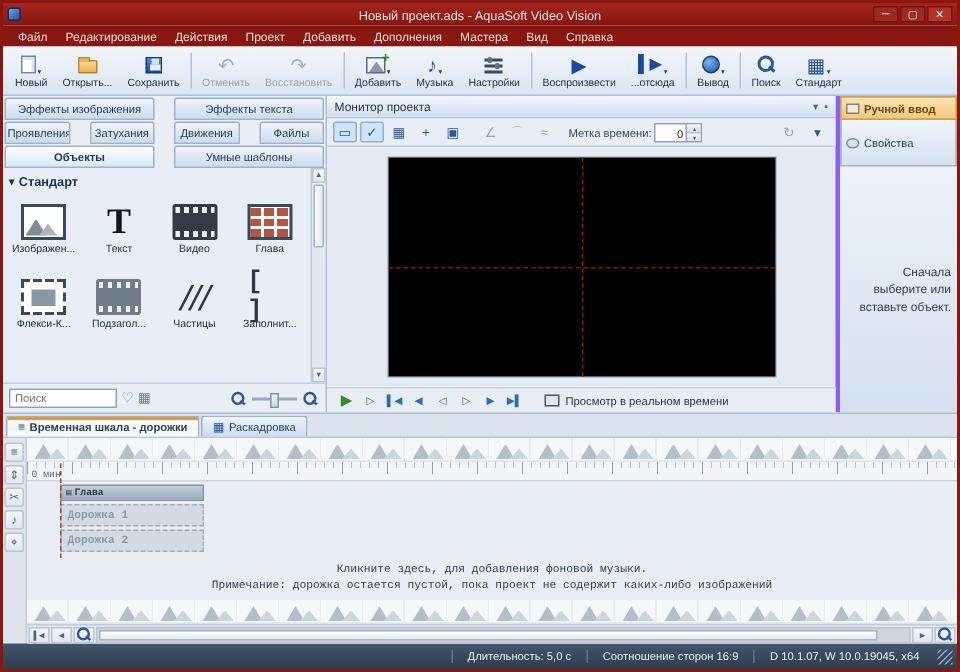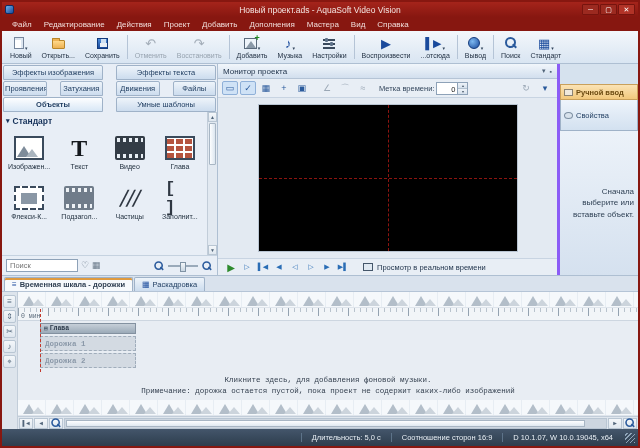--- a/index.html
+++ b/index.html
@@ -116,21 +116,21 @@
   .preview { width:258px; height:146px; background:#000; position:relative; box-shadow:0 0 0 1px #b9c5d2; }
   .preview::before { content:""; position:absolute; left:0; right:0; top:50%; border-top:1px dashed #8c1410; }
   .preview::after { content:""; position:absolute; top:0; bottom:0; left:50%; border-left:1px dashed #8c1410; }
   .mon-playbar { height:17px; flex:0 0 auto; display:flex; align-items:center; gap:2px; padding:0 6px; background:#e8eef5; border-top:1px solid #c8d4e2; }
   .pb { min-width:14px; height:13px; display:flex; align-items:center; justify-content:center; font-size:7px; color:#2a6db5; }
   .pb.play { color:#2e8b2e; font-size:10px; }
   .rt-ico { width:10px; height:8px; border:1px solid #44566a; background:#dfe8f1; margin:0 2px 0 4px; }
   .rt-lbl { font-size:7.5px; color:#23364e; white-space:nowrap; }
 
   
-  .right-panel { width:78px; flex:0 0 auto; display:flex; flex-direction:column; background:#eab308;margin-top:20px; }
+  .right-panel { width:78px; flex:0 0 auto; display:flex; flex-direction:column; background:#eab308; }
   .rp-tab { display:flex; align-items:center; gap:3px; padding:0 3px; font-size:7.5px; white-space:nowrap; overflow:hidden; }
   .rp-tab.manual { height:16px; background:linear-gradient(#fbe3b5,#f2c87c); border:1px solid #c9a05b; color:#6b4a10; font-weight:bold; }
   .rp-tab.props { height:31px; background:linear-gradient(#eef4fb,#d3e1f0); border:1px solid #9fb2c8; border-top:none; color:#1c3a5e; }
   .rp-ico { width:9px; height:7px; border:1px solid #8c8373; background:#efe9dd; flex:0 0 auto; }
   .rp-ico.gear { background:#d8e2ec; border-color:#7d8fa2; border-radius:50%; }
   .rp-body { flex:1; background:linear-gradient(#ecf2f9,#d5e1ef); display:flex; align-items:center; justify-content:center; text-align:center; padding:4px; }
   .rp-hint { font-size:8px; color:#2c3e52; line-height:1.4;text-align:right; }
 
   
   .timeline-panel { flex:1; display:flex; flex-direction:column; border-top:1px solid #aebfd2; background:#e8edf3; min-height:0; }

